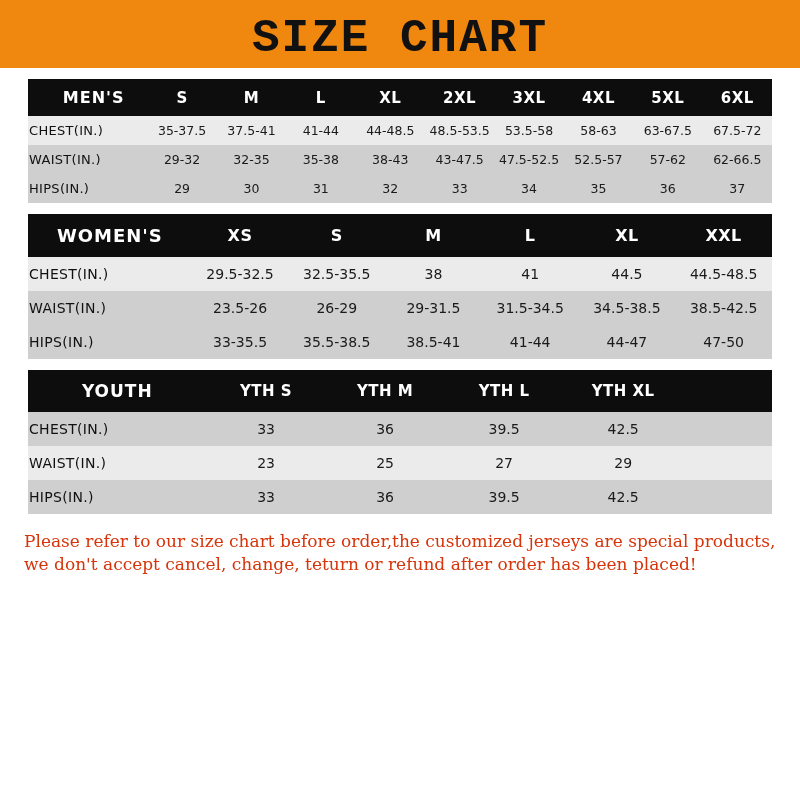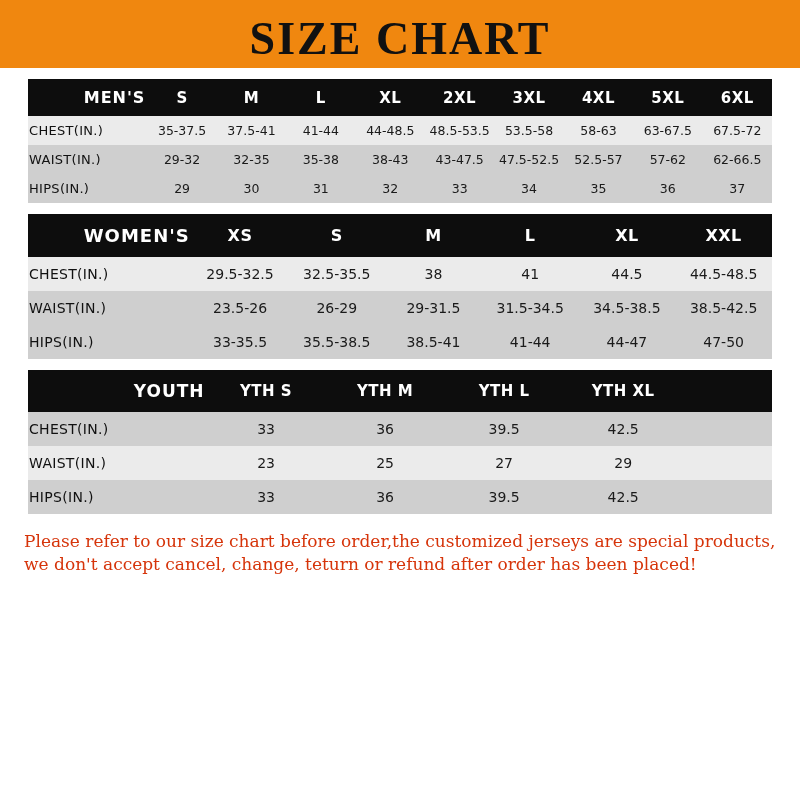--- a/index.html
+++ b/index.html
@@ -20,21 +20,21 @@
   }
   
   .header-band {
     background: #f0870f;
     height: 68px;
     display: flex;
     align-items: center;
     justify-content: center;
   }
   .header-band .title {
-    font-family: Liberation Serif, serif;
+    font-family: Liberation Mono, monospace;
     font-weight: bold;
     font-size: 46px;
     letter-spacing: 2px;
     color: #111111;
     line-height: 1;
     margin-top: 10px;
   }
   
   .section-title {
     text-align: center;
@@ -61,21 +61,21 @@
     background: #0d0d0d;
     color: #ffffff;
     font-family: "DejaVu Sans", sans-serif;
     font-weight: bold;
     font-size: 15px;
     padding: 9px 2px;
     text-align: center;
     letter-spacing: 0.5px;
   }
   thead th.rowhead {
-    text-align: right;
+    text-align: center;
     padding-left: 14px;
     font-size: 16px;
     letter-spacing: 1px;
     margin-top: 43px;
   }
   tbody td {
     text-align: center;
     font-family: "DejaVu Sans", sans-serif;
     font-size: 12.5px;
     color: #1a1a1a;

